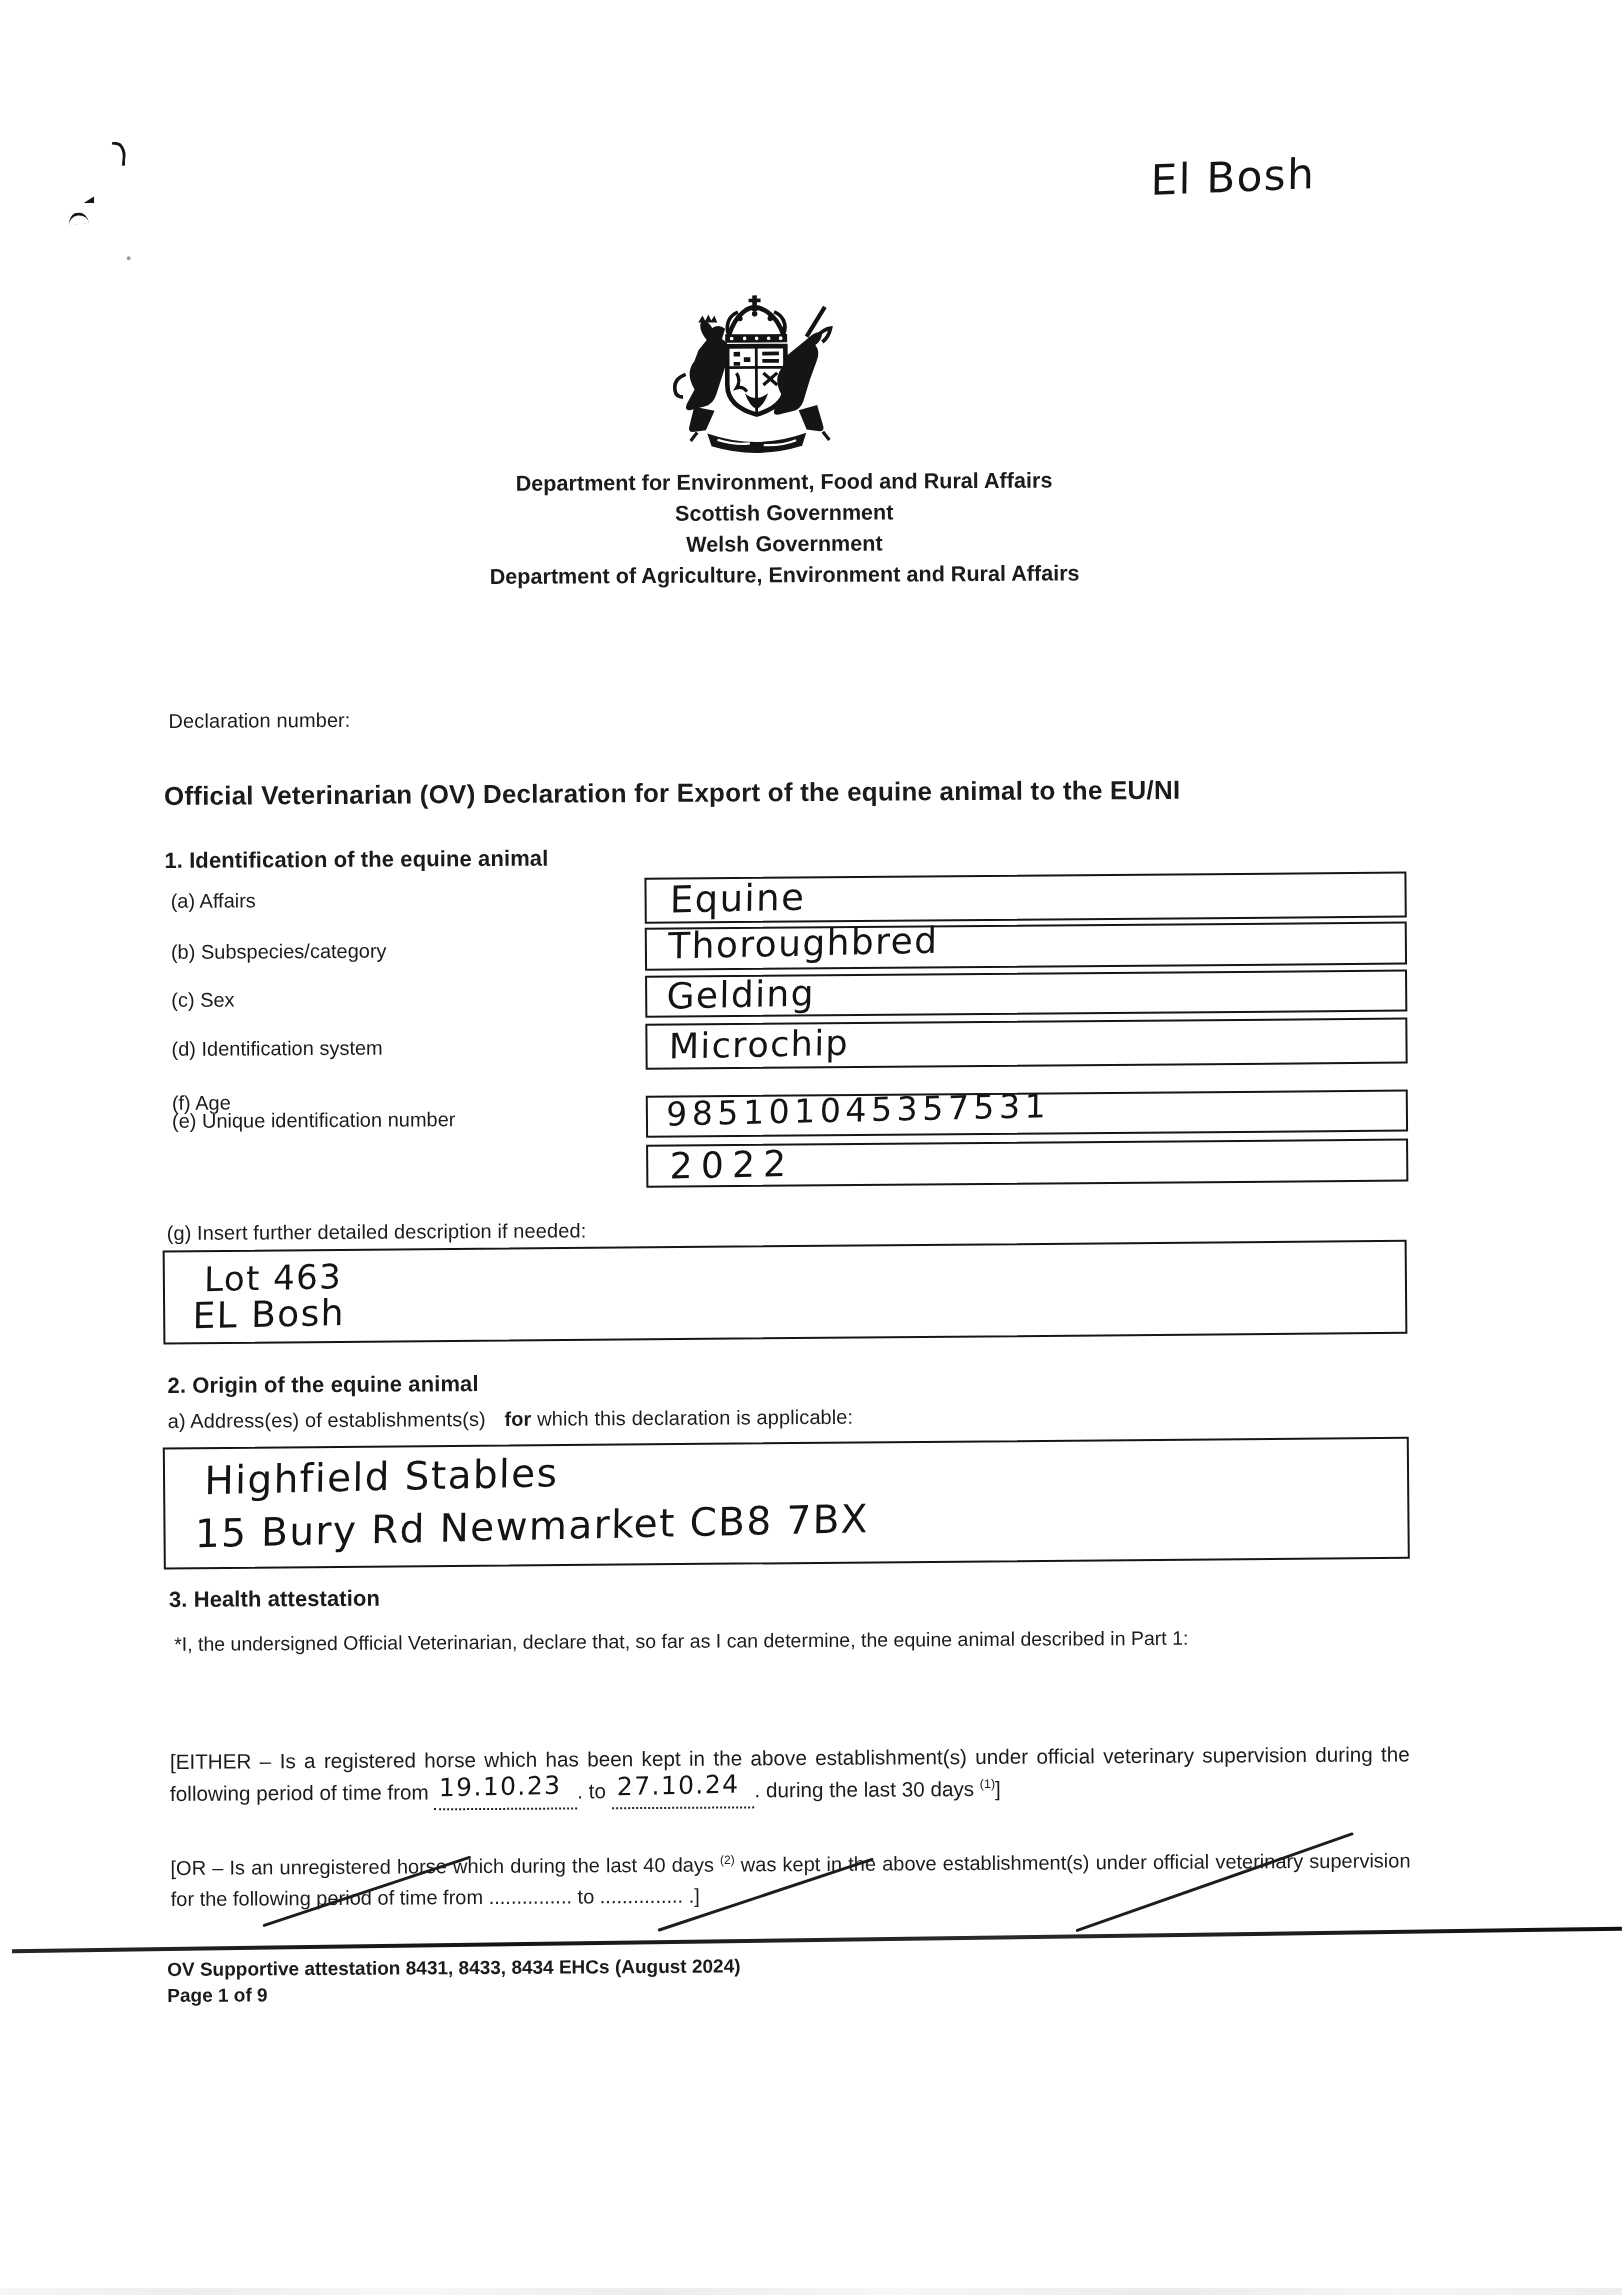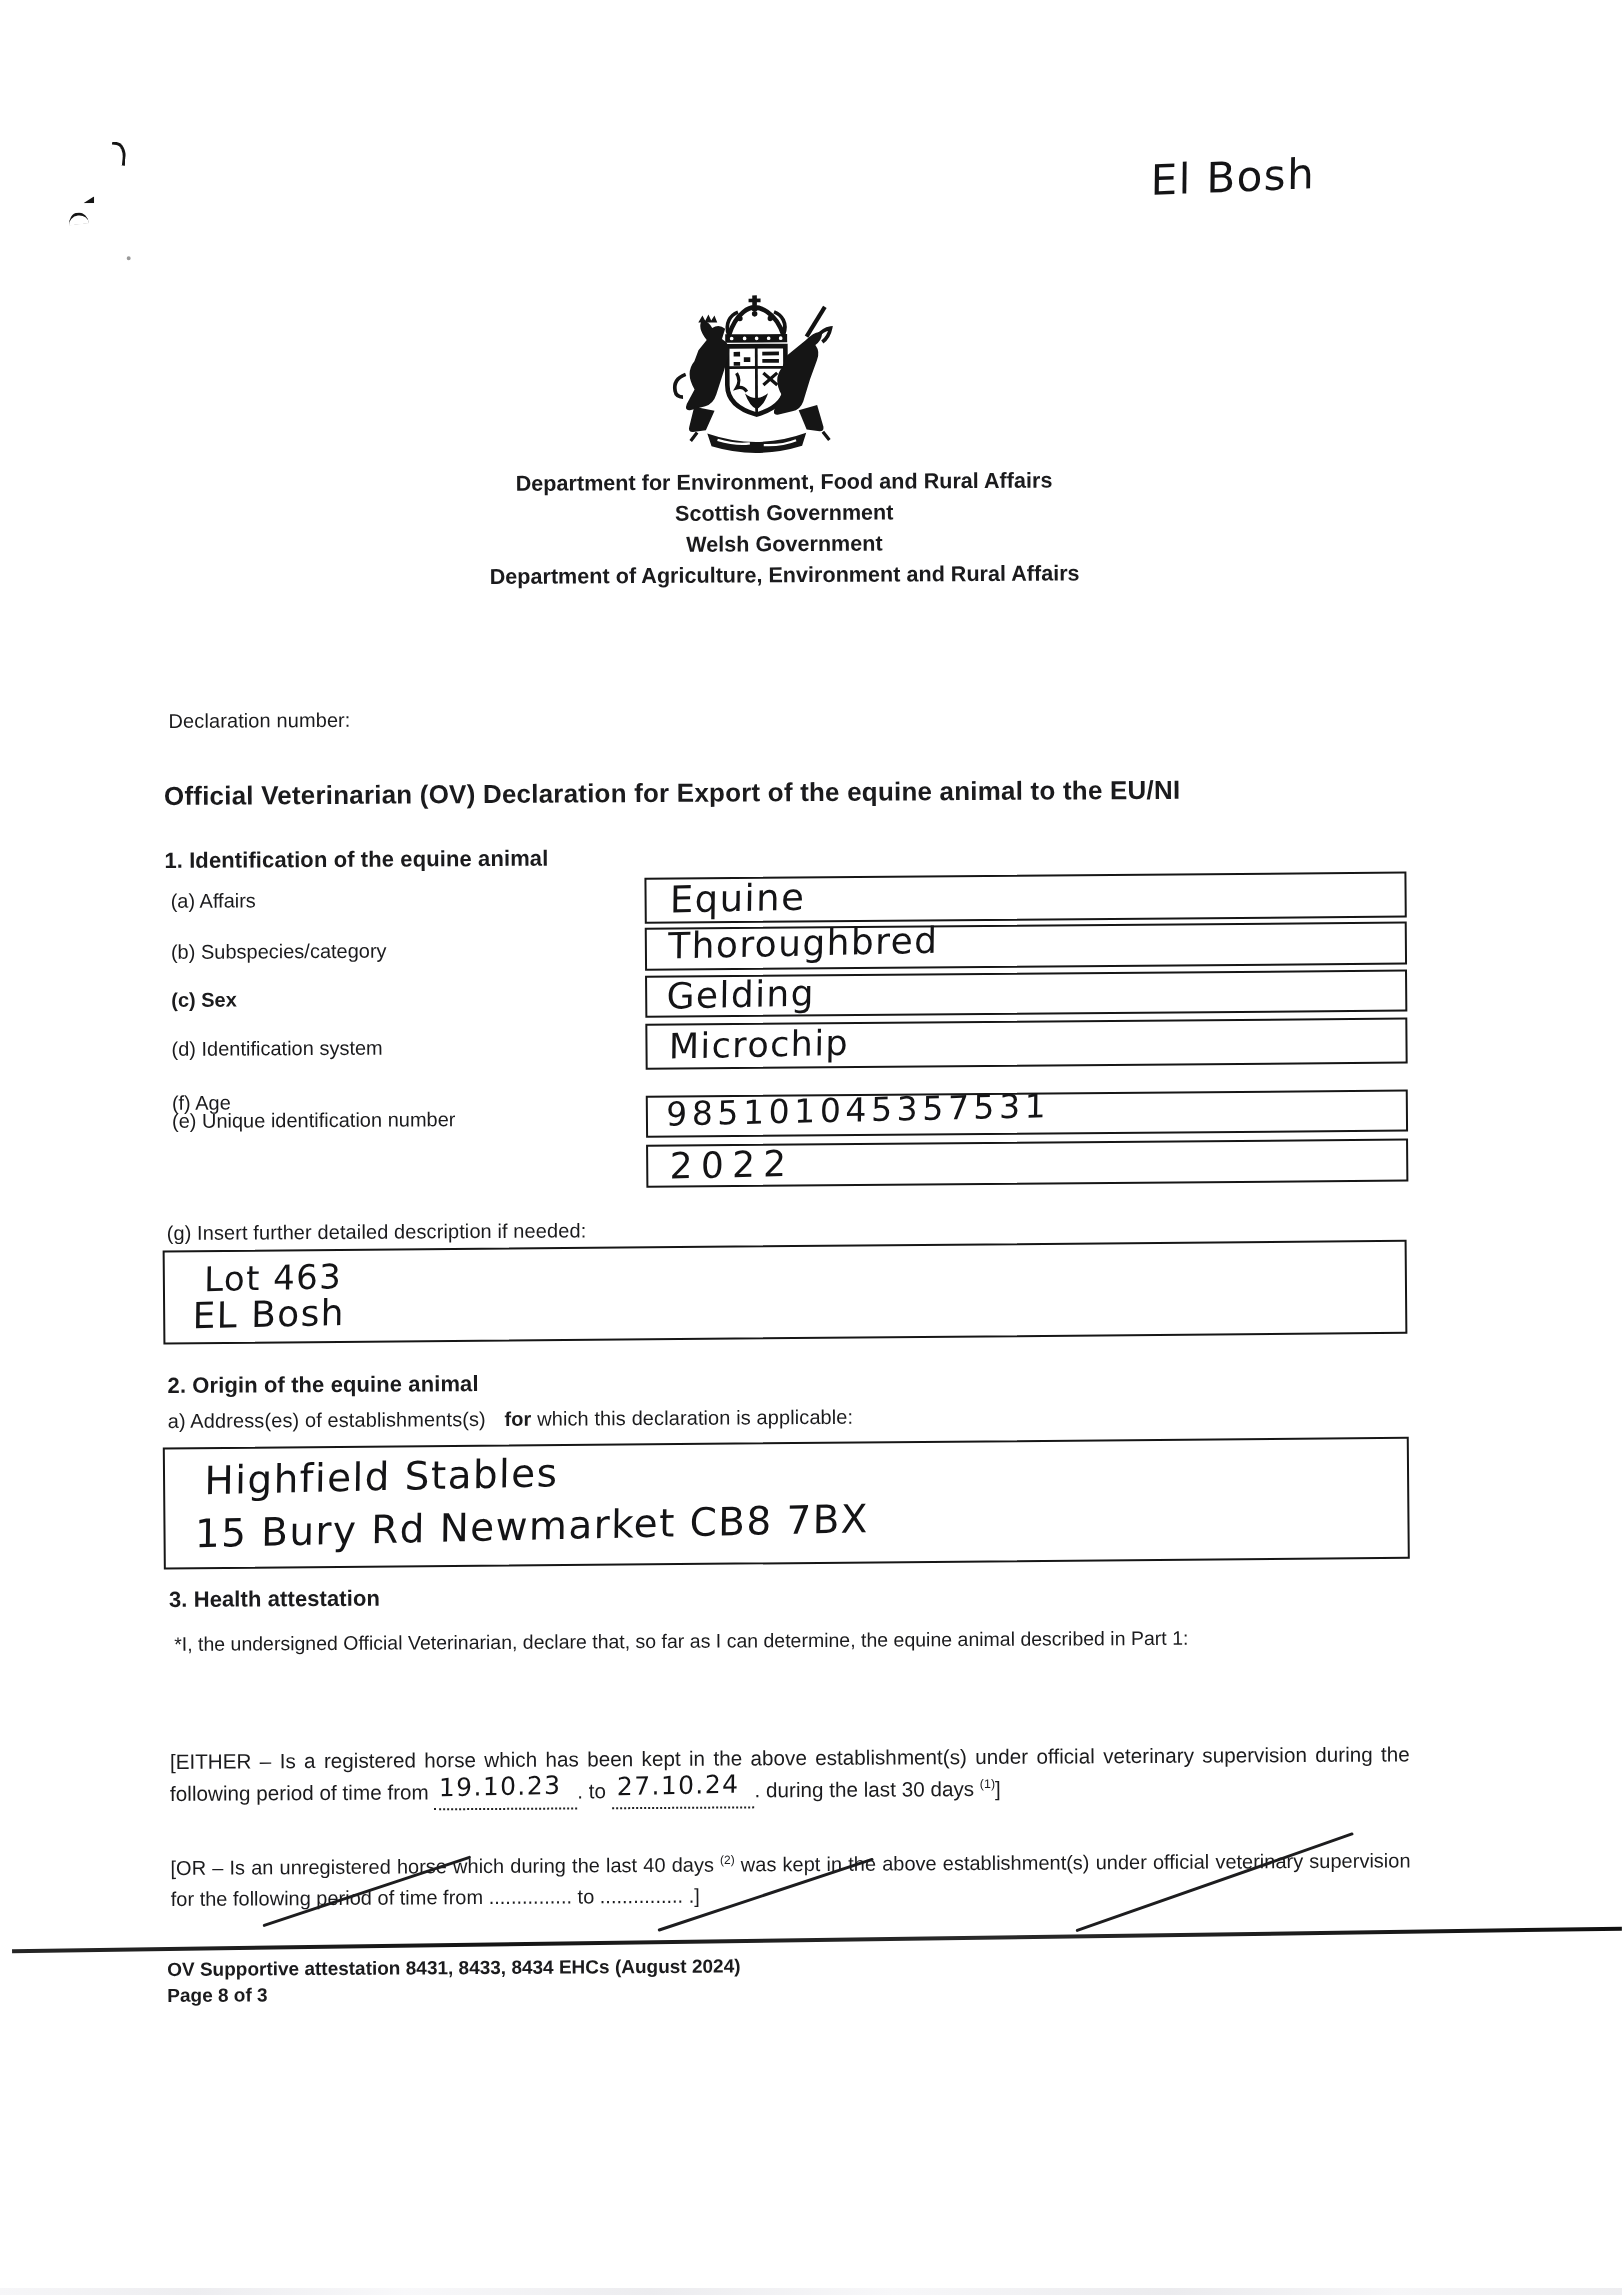--- a/index.html
+++ b/index.html
@@ -139,21 +139,21 @@
     <div class="f-label" style="top:886px;">(a) Affairs</div>
     <div class="f-box" style="top:876px; height:42px;">
       <span class="hand f-val" style="left:23px; top:1.8px; font-size:37px;">Equine</span>
     </div>
 
     <div class="f-label" style="top:937px;">(b) Subspecies/category</div>
     <div class="f-box" style="top:926px; height:39px;">
       <span class="hand f-val" style="left:20.7px; top:-0.9px; font-size:36px;">Thoroughbred</span>
     </div>
 
-    <div class="f-label" style="top:985px;font-weight:bold;">(c) Sex</div>
+    <div class="f-label" style="top:985px;">(c) Sex</div>
     <div class="f-box" style="top:974px; height:38px;">
       <span class="hand f-val" style="left:19px; top:0.9px; font-size:36px;">Gelding</span>
     </div>
 
     <div class="f-label" style="top:1034px;">(d) Identification system</div>
     <div class="f-box" style="top:1022px; height:42px;">
       <span class="hand f-val" style="left:21px; top:3.7px; font-size:35px;">Microchip</span>
     </div>
 
     <div class="f-label" style="top:1106px;">(e) Unique identification number</div>
@@ -194,19 +194,19 @@
     <div class="para" style="left:165px; top:1849px; width:1240px; font-size:20px;">
       <span>[OR – Is an unregistered horse which during the last 40 days </span><sup>(2)</sup><span> was kept in the above establishment(s) under official veterinary supervision for the following period of time from </span><span>...............</span><span> to </span><span>...............</span><span> .]</span>
     </div>
 
     <div class="strike" style="left:257px; top:1921px; width:219px; transform:rotate(-18deg);"></div>
     <div class="strike" style="left:652px; top:1928px; width:227px; transform:rotate(-18deg);"></div>
     <div class="strike" style="left:1070px; top:1931px; width:294px; transform:rotate(-19deg);"></div>
 
     <div class="sep-line"></div>
     <div class="footer-text" style="left:161px; top:1955px;">OV Supportive attestation 8431, 8433, 8434 EHCs (August 2024)</div>
-    <div class="footer-text" style="left:161px; top:1981px;">Page 8 of 3</div>
+    <div class="footer-text" style="left:161px; top:1981px;">Page 1 of 9</div>
 
   </div>
 
   <div class="bottom-strip"></div>
 </div>
 
 
 </body></html>

